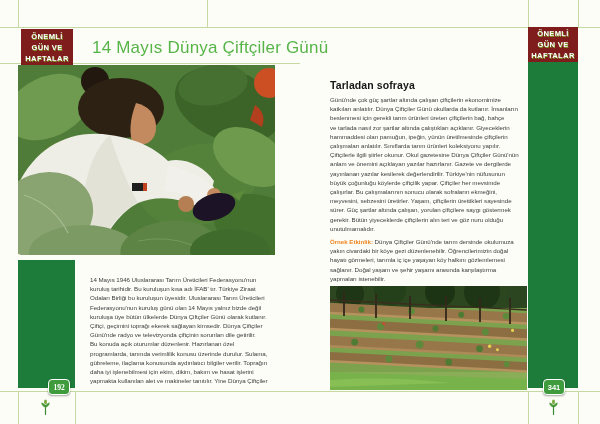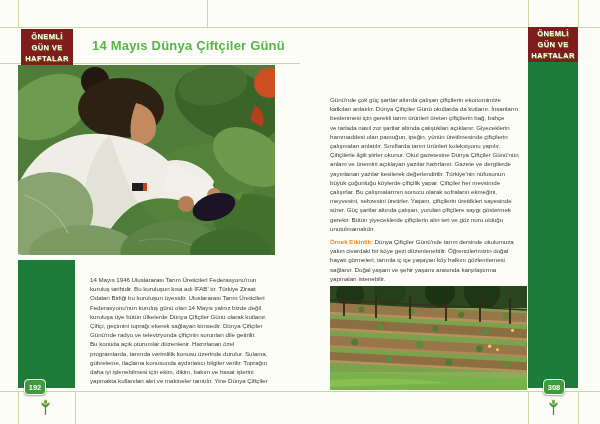--- a/index.html
+++ b/index.html
@@ -15,22 +15,22 @@
   .corner-badge{
     position:absolute;background:#7f1d1d;color:#ffffff;
     font-weight:bold;text-align:center;
     font-size:7.5px;line-height:11px;letter-spacing:0.4px;
     text-shadow:0.6px 0.6px 0 #7da32c;
     display:flex;flex-direction:column;justify-content:center;
   }
   .sidebar-block{position:absolute;background:#1e7c3a;}
 
   .page-title{
-    position:absolute;color:#57b449;font-weight:bold;
-    font-size:13px;letter-spacing:0.2px;white-space:nowrap;
+    position:absolute;color:#57b449;font-weight:normal;
+    font-size:17px;letter-spacing:0.2px;white-space:nowrap;
   }
   .section-heading{
     position:absolute;color:#161616;font-weight:bold;
     font-size:10.5px;letter-spacing:0.1px;white-space:nowrap;
   }
   .body-col{position:absolute;color:#3c3c3c;}
   .body-col .line{
     font-size:6.2px;line-height:9.2px;white-space:nowrap;letter-spacing:-0.05px;
   }
   .activity-label{color:#ee8722;font-weight:bold;}
@@ -115,35 +115,36 @@
     <div class="line">kuruluşa üye bütün ülkelerde Dünya Çiftçiler Günü olarak kutlanır.</div>
     <div class="line">Çiftçi, geçimini toprağı ekerek sağlayan kimsedir. Dünya Çiftçiler</div>
     <div class="line">Günü'nde radyo ve televizyonda çiftçinin sorunları dile getirilir.</div>
     <div class="line">Bu konuda açık oturumlar düzenlenir. Hazırlanan özel</div>
     <div class="line">programlarda, tarımda verimlilik konusu üzerinde durulur. Sulama,</div>
     <div class="line">gübreleme, ilaçlama konusunda aydınlatıcı bilgiler verilir. Toprağın</div>
     <div class="line">daha iyi işlenebilmesi için ekim, dikim, bakım ve hasat işlerini</div>
     <div class="line">yapmakta kullanılan alet ve makineler tanıtılır. Yine Dünya Çiftçiler</div>
   </div>
 
-  <div class="pagenum-badge" style="left:24px;top:379px;">192</div>
+  <div class="pagenum-badge" style="left:48px;top:379px;font-family:Liberation Serif, serif;">192</div>
   <svg class="plant-icon" style="left:39px;top:399px;" viewBox="0 0 14 18">
     <path d="M7 17 V6" stroke="#3a8a34" stroke-width="1.3" fill="none"></path>
     <path d="M7 9 C 4 8 2.5 6 2.5 3.5 C 5 4 6.8 5.5 7 8 Z" fill="#4c9a3a"></path>
     <path d="M7 9 C 10 8 11.5 6 11.5 3.5 C 9 4 7.2 5.5 7 8 Z" fill="#4c9a3a"></path>
     <ellipse cx="7" cy="3" rx="1.6" ry="2.6" fill="#7aa83e"></ellipse>
   </svg>
 
   <div class="corner-badge" style="left:528px;top:27px;width:50px;height:35px;">
     <div>ÖNEMLİ</div>
     <div>GÜN VE</div>
     <div>HAFTALAR</div>
   </div>
   <div class="sidebar-block" style="left:528px;top:62px;width:50px;height:326px;"></div>
 
+  <div class="section-heading" style="left:330px;top:79px;">Tarladan sofraya</div>
 
   <div class="body-col" style="left:330px;top:95px;width:198px;">
     <div class="line">Günü'nde çok güç şartlar altında çalışan çiftçilerin ekonomimize</div>
     <div class="line">katkıları anlatılır. Dünya Çiftçiler Günü okullarda da kutlanır. İnsanların</div>
     <div class="line">beslenmesi için gerekli tarım ürünleri üreten çiftçilerin bağ, bahçe</div>
     <div class="line">ve tarlada nasıl zor şartlar altında çalıştıkları açıklanır. Giyeceklerin</div>
     <div class="line">hammaddesi olan pamuğun, ipeğin, yünün üretilmesinde çiftçilerin</div>
     <div class="line">çalışmaları anlatılır. Sınıflarda tarım ürünleri koleksiyonu yapılır.</div>
     <div class="line">Çiftçilerle ilgili şiirler okunur. Okul gazetesine Dünya Çiftçiler Günü'nün</div>
     <div class="line">anlam ve önemini açıklayan yazılar hazırlanır. Gazete ve dergilerde</div>
@@ -209,21 +210,21 @@
       <line x1="80" y1="10" x2="80" y2="33"></line>
       <line x1="116" y1="10" x2="116" y2="35"></line>
       <line x1="150" y1="12" x2="150" y2="36"></line>
       <line x1="180" y1="12" x2="180" y2="38"></line>
     </g>
     <line x1="0" y1="14" x2="197" y2="24" stroke="#3c2e1e" stroke-width="1.4"></line>
     <path d="M0 86 L197 93 L197 104 L0 104 Z" fill="#78b24a"></path>
     <path d="M0 94 Q 60 90 120 97 L 0 101 Z" fill="#8bc258" opacity="0.8"></path>
   </svg>
 
-  <div class="pagenum-badge" style="left:543px;top:379px;">308</div>
+  <div class="pagenum-badge" style="left:543px;top:379px;">341</div>
   <svg class="plant-icon" style="left:547px;top:399px;" viewBox="0 0 14 18">
     <path d="M7 17 V6" stroke="#3a8a34" stroke-width="1.3" fill="none"></path>
     <path d="M7 9 C 4 8 2.5 6 2.5 3.5 C 5 4 6.8 5.5 7 8 Z" fill="#4c9a3a"></path>
     <path d="M7 9 C 10 8 11.5 6 11.5 3.5 C 9 4 7.2 5.5 7 8 Z" fill="#4c9a3a"></path>
     <ellipse cx="7" cy="3" rx="1.6" ry="2.6" fill="#7aa83e"></ellipse>
   </svg>
 
 </div>
 
 </body></html>

